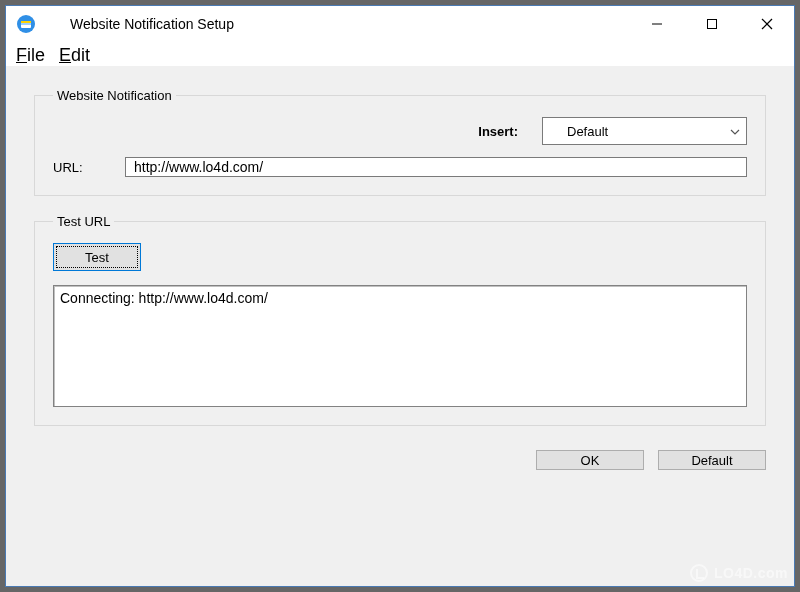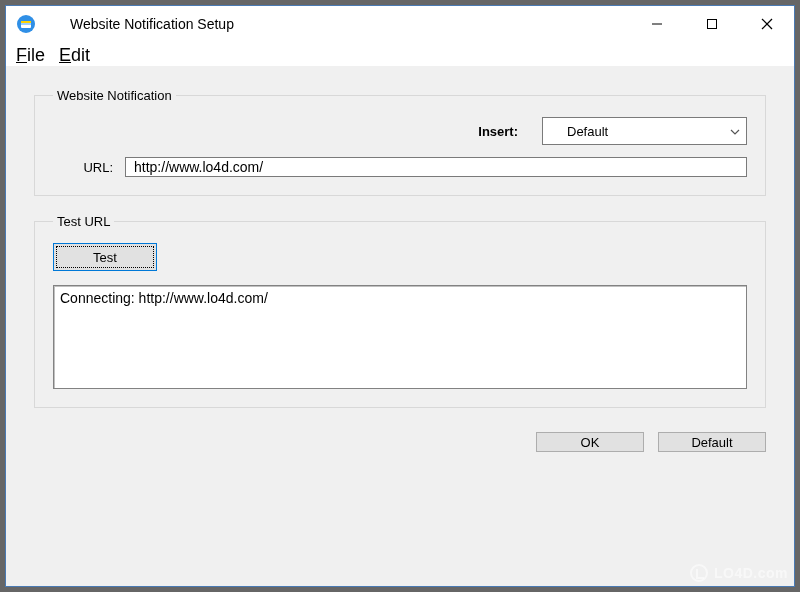--- a/index.html
+++ b/index.html
@@ -108,47 +108,47 @@
   }
   .select .chev {
     font-size: 10px;
     color: #555;
   }
   .row-url {
     gap: 12px;
   }
   .row-url .lbl {
     width: 60px;
-    text-align: right;
+    text-align: left;
   }
   .text-input {
     flex: 1;
     height: 20px;
     border: 1px solid #7a7a7a;
     background: #fff;
     padding: 0 8px;
     display: flex;
     align-items: center;
     font-size: 14px;
   }
   .test-btn {
-    width: 104px;
+    width: 88px;
     height: 28px;
     background: #e1e1e1;
     border: 1px solid #0078d7;
     outline: 1px dotted #000;
     outline-offset: -4px;
     display: flex;
     align-items: center;
     justify-content: center;
     margin-bottom: 14px;
   }
   .log {
     width: 100%;
-    height: 104px;
+    height: 122px;
     background: #fff;
     border: 1px solid #828282;
     box-shadow: inset 1px 1px 0 #c0c0c0;
     padding: 4px 6px;
     font-size: 14px;
     overflow: hidden;
   }
   .footer {
     display: flex;
     justify-content: flex-end;

